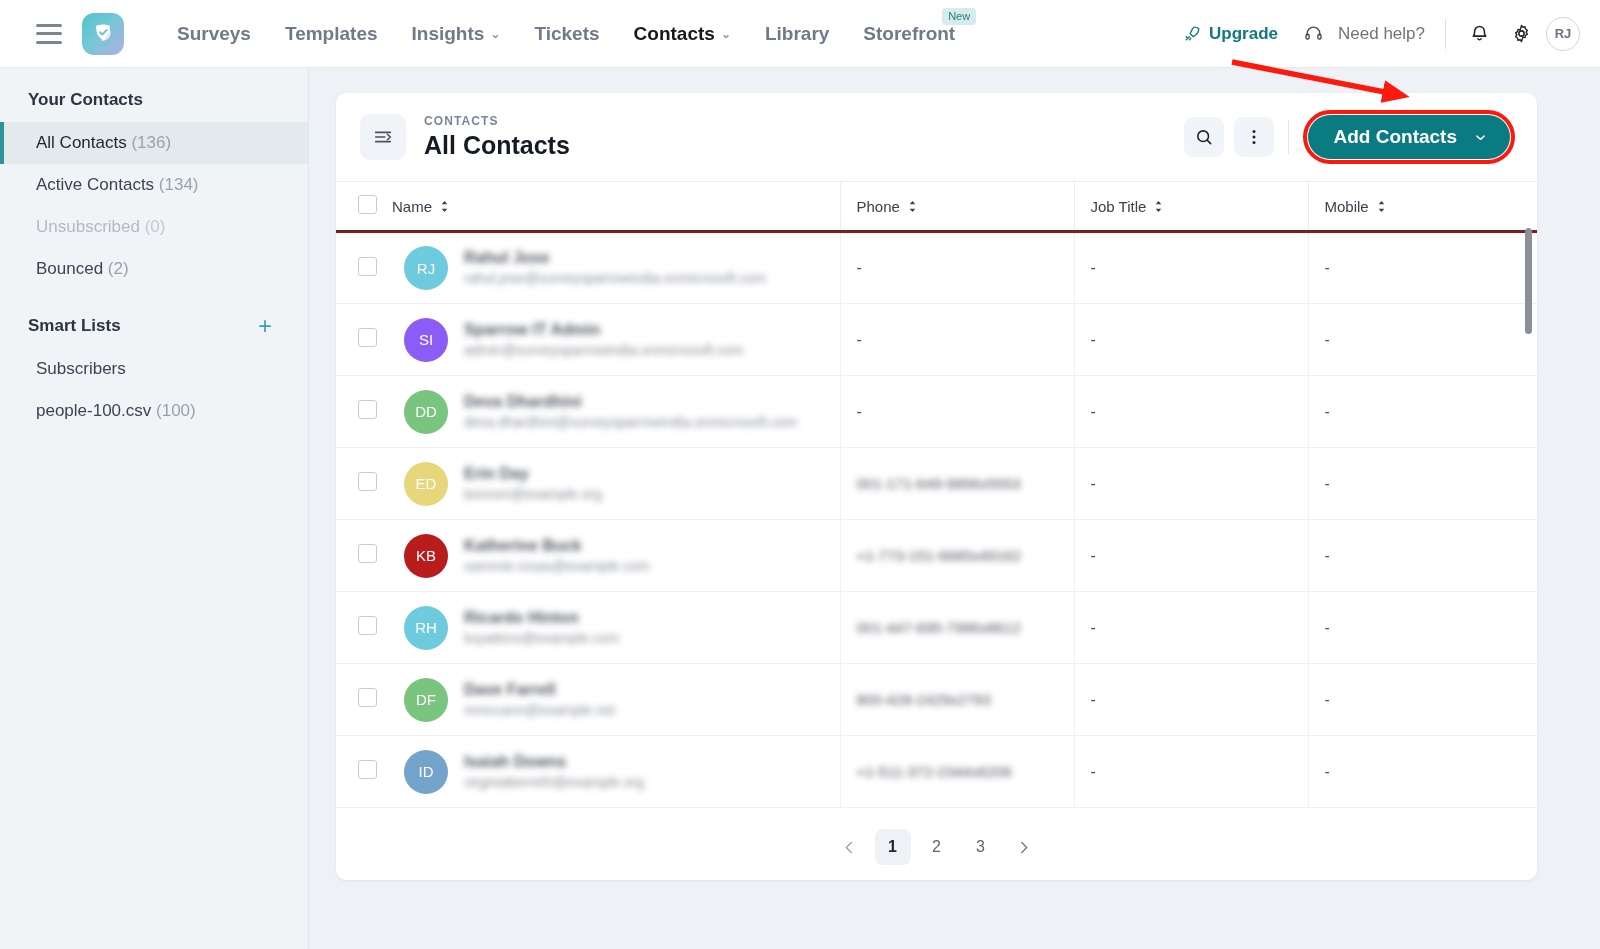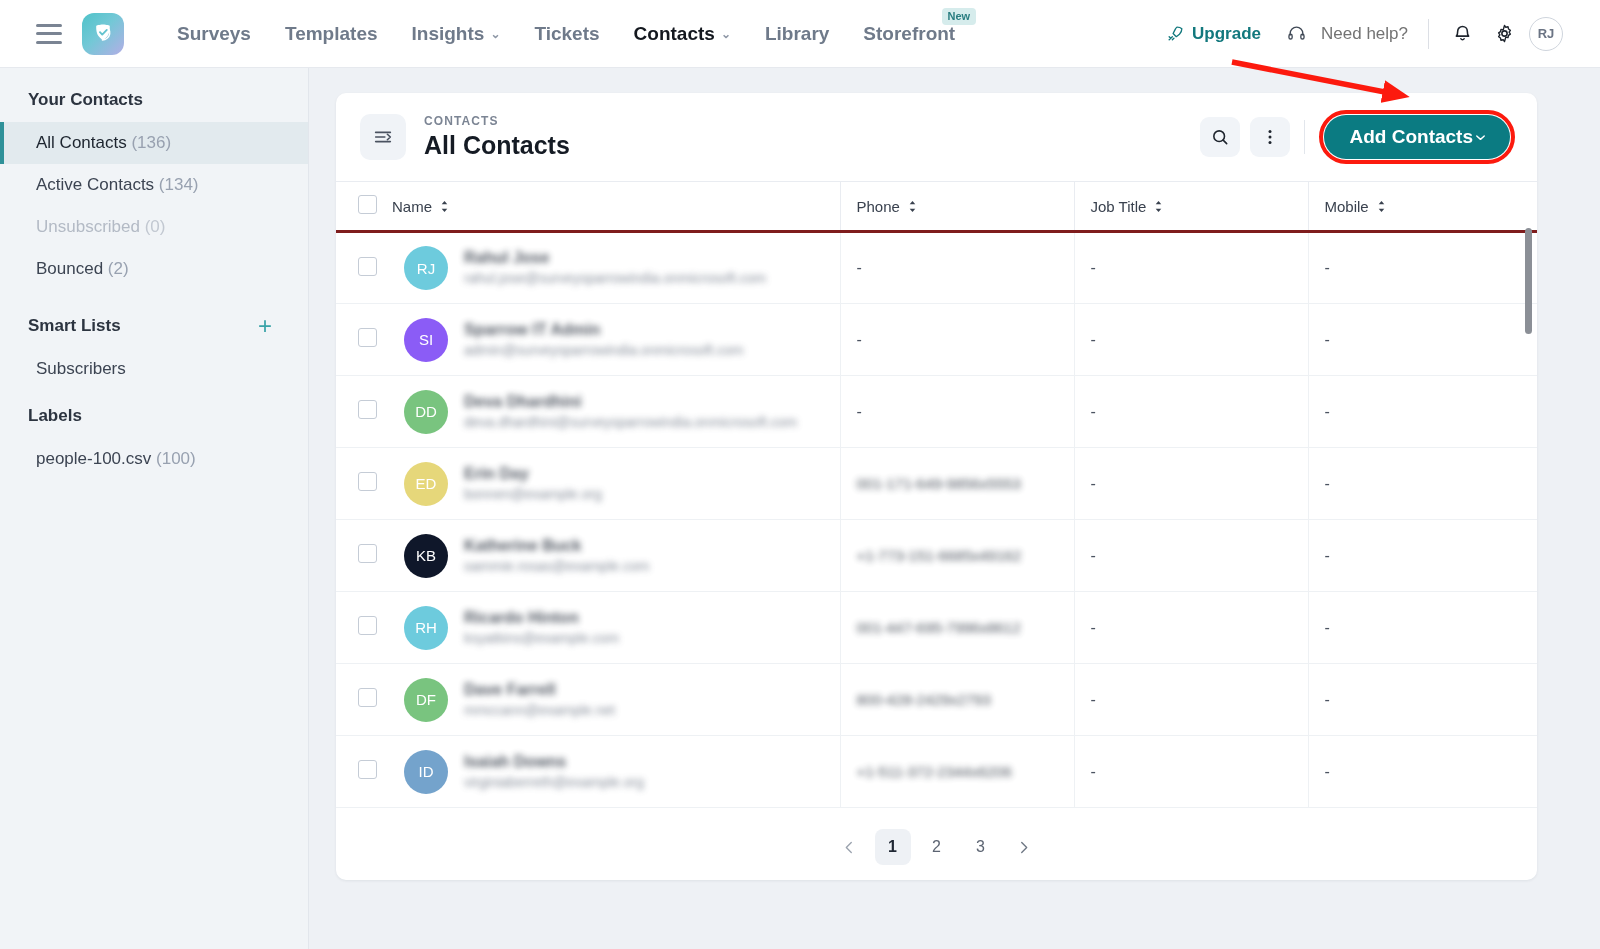--- a/index.html
+++ b/index.html
@@ -35,26 +35,26 @@
     position: relative;
     font-size: 19px; color: #6f7a8a; font-weight: 600;
     padding: 0 17px; height: 68px; line-height: 68px;
     cursor: pointer; white-space: nowrap;
   }
   .nav-item.active { color: #14181f; font-weight: 700; }
   .nav-item .caret { display: inline-block; margin-left: 6px; font-size: 12px; position: relative; top: -2px; color: #8d96a5; }
   .new-badge {
     position: absolute; top: 8px; right: -4px;
     background: #d6ecec; color: #2a7d80;
-    font-size: 11px; font-weight: 700;
+    font-size: 11px; font-weight: 400;
     padding: 2px 6px; border-radius: 4px;
     line-height: 13px;
   }
 
-  .nav-right { margin-left: auto; display: flex; align-items: center; padding-right: 37px; gap: 0; }
+  .nav-right { margin-left: auto; display: flex; align-items: center; padding-right: 20px; gap: 0; }
   .upgrade { display: flex; align-items: center; gap: 7px; color: #12787d; font-size: 17px; font-weight: 700; cursor: pointer; margin-right: 26px; }
   .need-help { display: flex; align-items: center; gap: 15px; color: #737373; font-size: 17px; font-weight: 500; cursor: pointer; margin-right: 20px; }
   .nav-divider { width: 1px; height: 30px; background: #dcdfe5; margin-right: 16px; }
   .icon-btn { width: 34px; height: 34px; display: flex; align-items: center; justify-content: center; cursor: pointer; margin-right: 8px; }
   .avatar-top {
     width: 34px; height: 34px; border-radius: 50%;
     border: 1px solid #cfd5dd; background: #fff;
     display: flex; align-items: center; justify-content: center;
     font-size: 13px; color: #6b7484; font-weight: 600; cursor: pointer;
   }
@@ -111,21 +111,21 @@
     width: 40px; height: 40px; border-radius: 9px;
     background: #f1f4f8; display: flex; align-items: center; justify-content: center;
     cursor: pointer; margin-right: 10px;
   }
   .hdr-divider { width: 1px; height: 34px; background: #e2e6ec; margin: 0 14px 0 4px; }
   .add-btn {
     position: relative;
     height: 44px; border-radius: 22px;
     background: #0b7b82; color: #fff;
     font-size: 19px; font-weight: 700;
-    display: flex; align-items: center; gap: 0;
+    display: flex; align-items: center; gap: 16px;
     padding: 0 22px 0 26px;
     cursor: pointer; border: none;
     font-family: "Liberation Sans", sans-serif;
   }
   .add-btn-wrap { position: relative; padding: 5px; }
   .add-btn-ring {
     position: absolute; inset: 0;
     border: 4px solid #fc1a0e; border-radius: 28px;
     pointer-events: none;
   }
@@ -283,21 +283,20 @@
     </div>
 
   <div class="side-head sub">
     <span>Smart Lists</span>
     <span class="plus">+</span>
   </div>
   <div id="side-smart">
       <div class="side-item"><span>Subscribers</span></div>
     </div>
 
-  <div class="side-head" style="padding-top:16px;">Labels</div>
   <div id="side-labels">
       <div class="side-item"><span>people-100.csv</span> <span class="count">(100)</span></div>
     </div>
 </div>
 
 <div class="card">
 
   <div class="card-header">
     <div class="header-icon">
       <svg width="22" height="22" viewBox="0 0 24 24" fill="none">
@@ -449,21 +448,21 @@
               </div>
             </td>
             <td class="c-phone"><span class="blur-phone">001-171-649-9856x5553</span></td>
             <td class="c-job"><span>-</span></td>
             <td class="c-mobile"><span>-</span></td>
           </tr>
           <tr>
             <td class="cell-chk"><span class="chkbox"></span></td>
             <td>
               <div class="name-cell">
-                <div class="avatar" style="background:#0f172a">
+                <div class="avatar" style="background:#b91c1c">
                   <span>KB</span>
                 </div>
                 <div class="name-text">
                   <div class="c-name">Katherine Buck</div>
                   <div class="c-email">oammie.rosas@example.com</div>
                 </div>
               </div>
             </td>
             <td class="c-phone"><span class="blur-phone">+1-773-151-6685x49162</span></td>
             <td class="c-job"><span>-</span></td>

